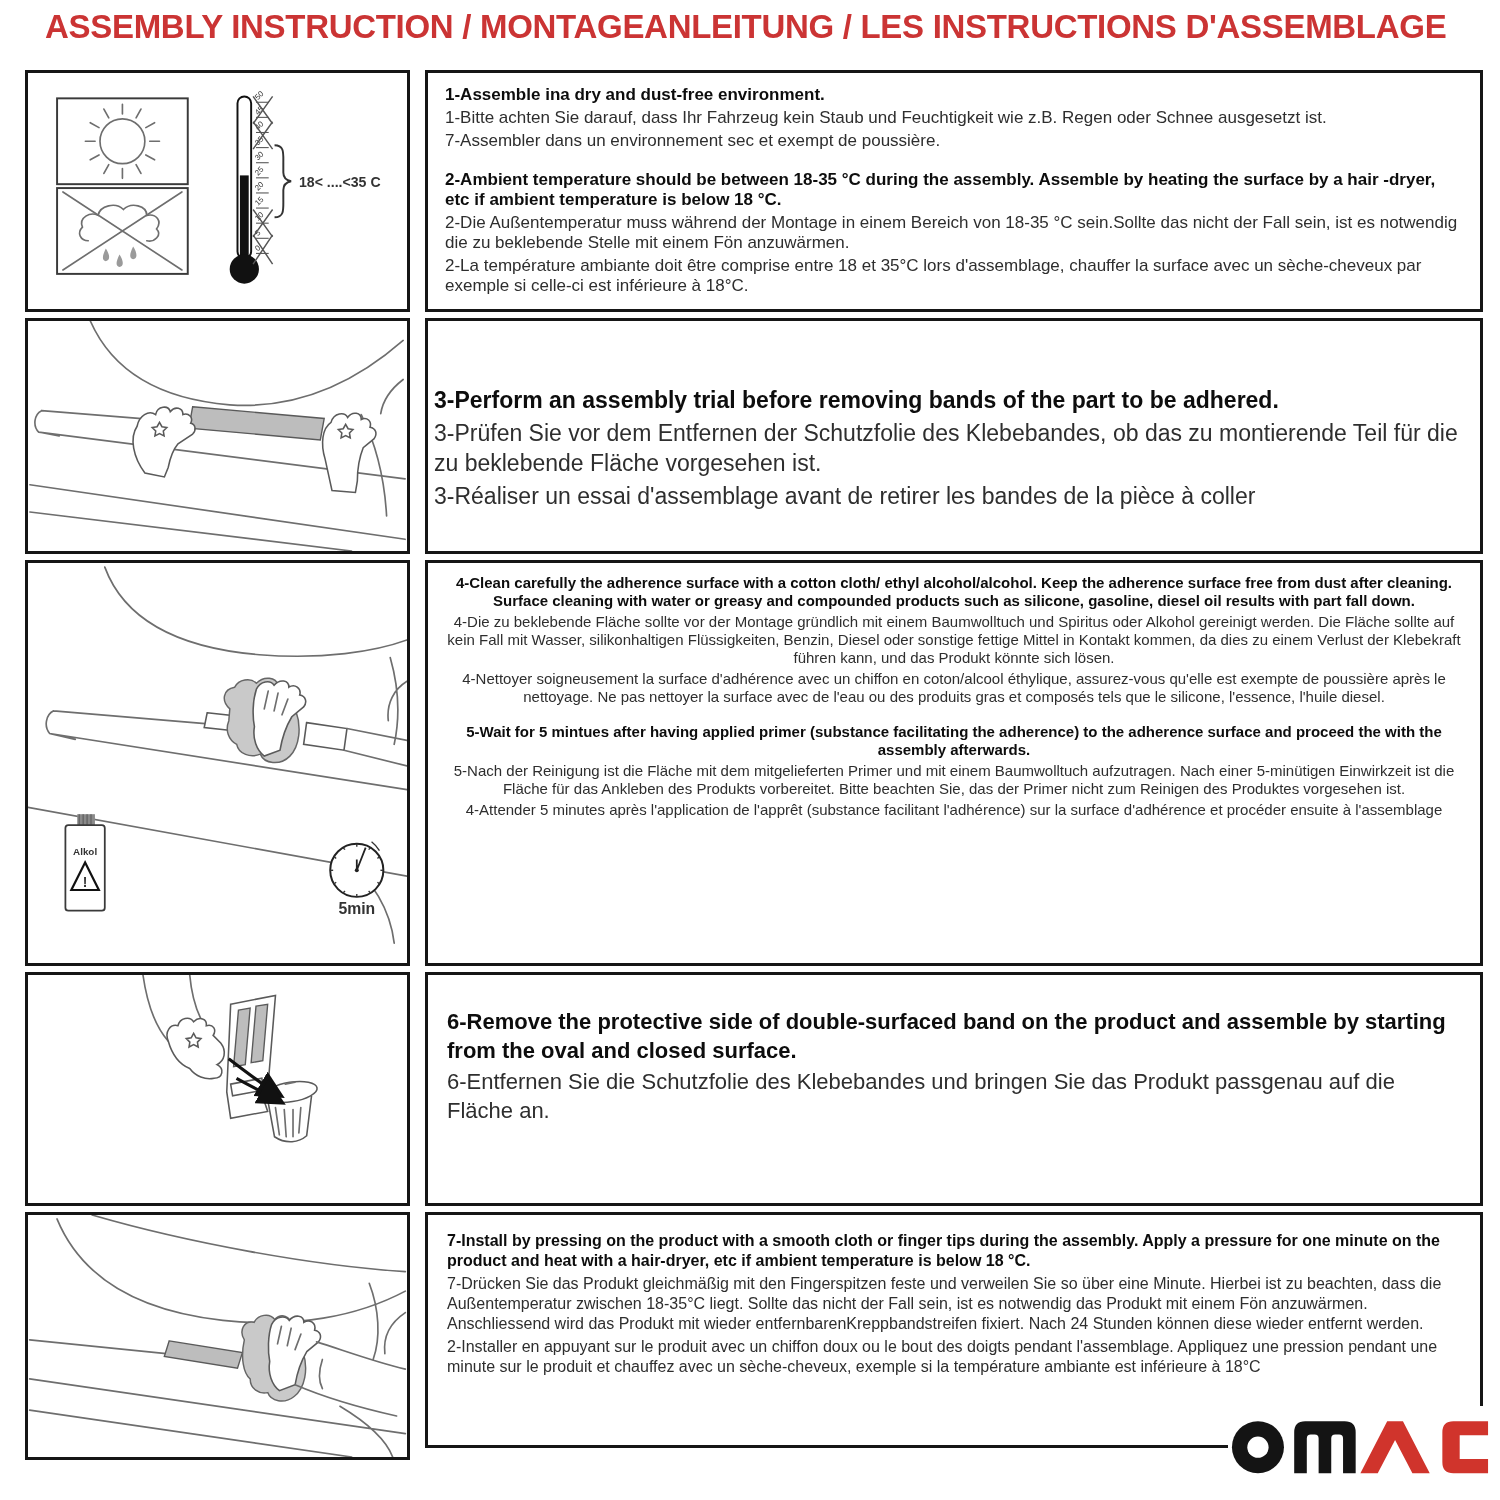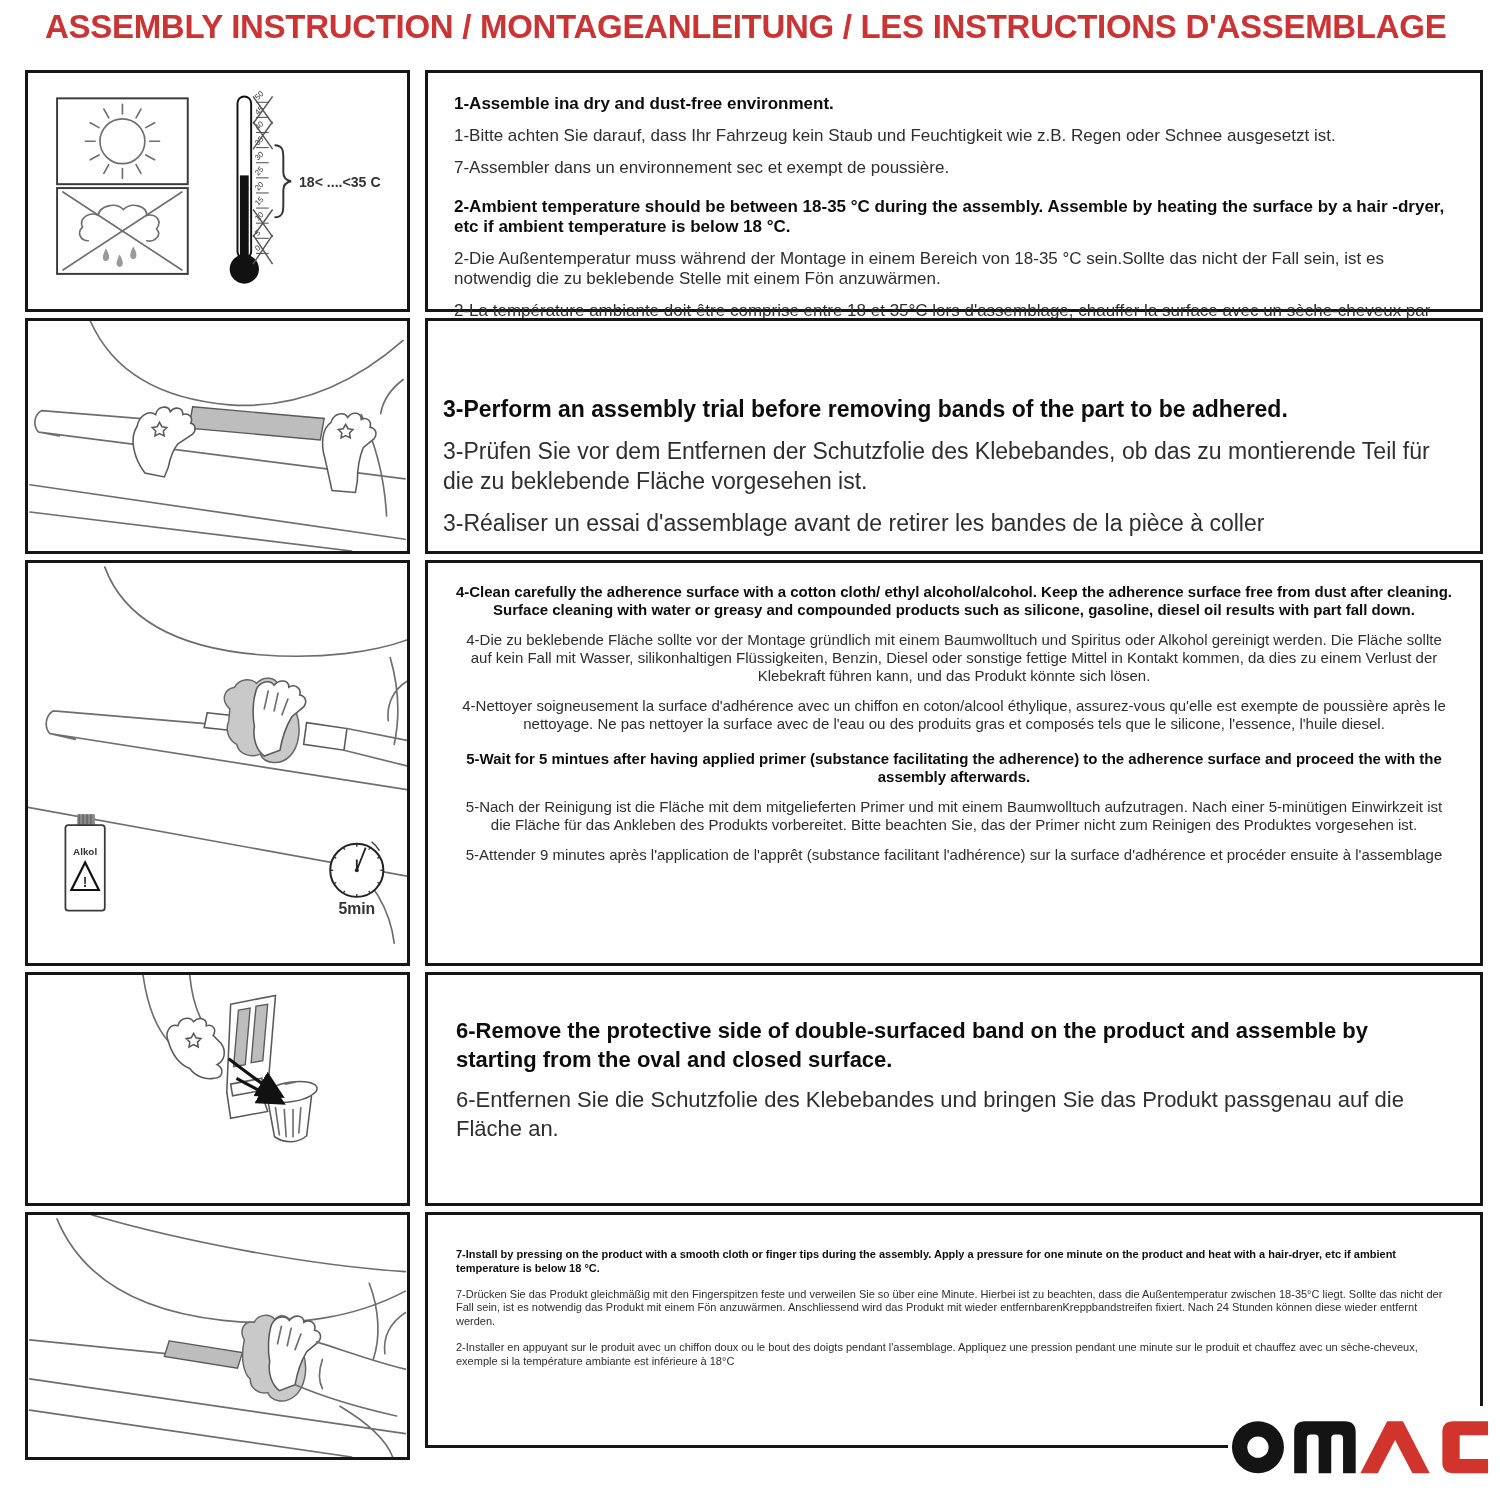--- a/index.html
+++ b/index.html
@@ -5,32 +5,32 @@
   html,body{margin:0;padding:0;background:#ffffff;}
   .page{position:relative;width:1500px;height:1500px;background:#fff;
         font-family:"Liberation Sans",sans-serif;overflow:hidden;}
   .title{position:absolute;left:45px;top:8px;margin:0;font-size:33px;font-weight:bold;
          letter-spacing:-0.3px;color:#cb3434;white-space:nowrap;}
   .imgbox{position:absolute;left:25px;width:385px;border:3px solid #161616;
           background:#fff;box-sizing:border-box;}
   .imgbox svg{display:block;width:100%;height:100%;}
   .tb{position:absolute;left:425px;width:1058px;border:3px solid #161616;
       background:#fff;box-sizing:border-box;color:#2e2e2e;}
-  .tb p{margin:12px;}
+  .tb p{margin:3px;}
   .b{font-weight:bold;color:#0d0d0d;}
   
   .r1{top:70px;height:242px;} .r2{top:318px;height:236px;}
   .r3{top:560px;height:406px;} .r4{top:972px;height:234px;}
   .r5i{top:1212px;height:248px;} .r5t{top:1212px;height:236px;}
   
   .s1{padding:9px 14px;font-size:17px;line-height:1.18;}
   .s2{padding:62px 16px 0 3px;font-size:23px;line-height:1.3;}
   .s3{padding:8px 14px;font-size:15px;line-height:1.2;text-align:center;}
   .s4{padding:30px 16px 0 16px;font-size:22px;line-height:1.3;}
-  .s5{padding:21px 16px 0 16px;font-size:11px;line-height:1.25;}
+  .s5{padding:13px 16px 0 16px;font-size:16px;line-height:1.25;}
   .gap{margin-top:19px !important;}
   .gap-sm{margin-top:17px !important;}
   
   .st{stroke:#6e6e6e;fill:none;stroke-width:1.7;stroke-linecap:round;}
   .sub{stroke:#3a3a3a;fill:none;stroke-width:2;}
   .grayfill{fill:#bdbdbd;stroke:#5a5a5a;stroke-width:1.4;}
   .whitefill{fill:#fff;stroke:#5a5a5a;stroke-width:1.6;}
   .ink{fill:#141414;}
   svg text{font-family:"Liberation Sans",sans-serif;fill:#333;}
   .logo{position:absolute;left:1228px;top:1406px;width:264px;height:80px;background:#fff;}
@@ -169,21 +169,21 @@
         <text x="334" y="356" font-size="16" font-weight="600" text-anchor="middle" fill="#111">5min</text>
       </g>
     </svg>
   </div>
   <div class="tb r3 s3">
     <p class="b">4-Clean carefully the adherence surface with a cotton cloth/ ethyl alcohol/alcohol. Keep the adherence surface free from dust after cleaning. Surface cleaning with water or greasy and compounded products such as silicone, gasoline, diesel oil results with part fall down.</p>
     <p>4-Die zu beklebende Fläche sollte vor der Montage gründlich mit einem Baumwolltuch und Spiritus oder Alkohol gereinigt werden. Die Fläche sollte auf kein Fall mit Wasser, silikonhaltigen Flüssigkeiten, Benzin, Diesel oder sonstige fettige Mittel in Kontakt kommen, da dies zu einem Verlust der Klebekraft führen kann, und das Produkt könnte sich lösen.</p>
     <p>4-Nettoyer soigneusement la surface d'adhérence avec un chiffon en coton/alcool éthylique, assurez-vous qu'elle est exempte de poussière après le nettoyage. Ne pas nettoyer la surface avec de l'eau ou des produits gras et composés tels que le silicone, l'essence, l'huile diesel.</p>
     <p class="b gap-sm">5-Wait for 5 mintues after having applied primer (substance facilitating the adherence) to the adherence surface and proceed the with the assembly afterwards.</p>
     <p>5-Nach der Reinigung ist die Fläche mit dem mitgelieferten Primer und mit einem Baumwolltuch aufzutragen. Nach einer 5-minütigen Einwirkzeit ist die Fläche für das Ankleben des Produkts vorbereitet. Bitte beachten Sie, das der Primer nicht zum Reinigen des Produktes vorgesehen ist.</p>
-    <p>5-Attender 9 minutes après l'application de l'apprêt (substance facilitant l'adhérence) sur la surface d'adhérence et procéder ensuite à l'assemblage</p>
+    <p>4-Attender 5 minutes après l'application de l'apprêt (substance facilitant l'adhérence) sur la surface d'adhérence et procéder ensuite à l'assemblage</p>
   </div>
 
   <div class="imgbox r4">
     <svg viewBox="0 0 385 234">
       <defs>
         <marker id="ah" markerWidth="9" markerHeight="9" refX="7" refY="4.5" orient="auto">
           <path d="M0,0 L9,4.5 L0,9 Z" fill="#111"></path>
         </marker>
       </defs>
       <g>

